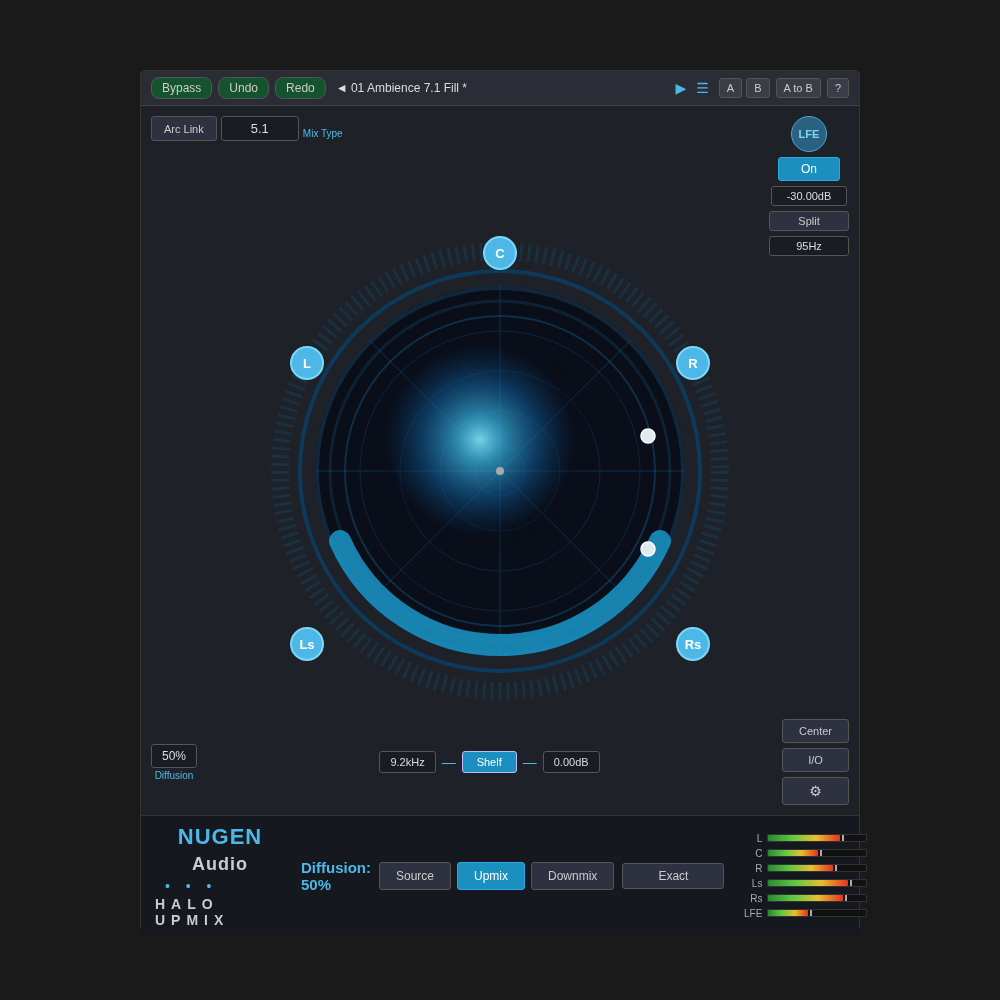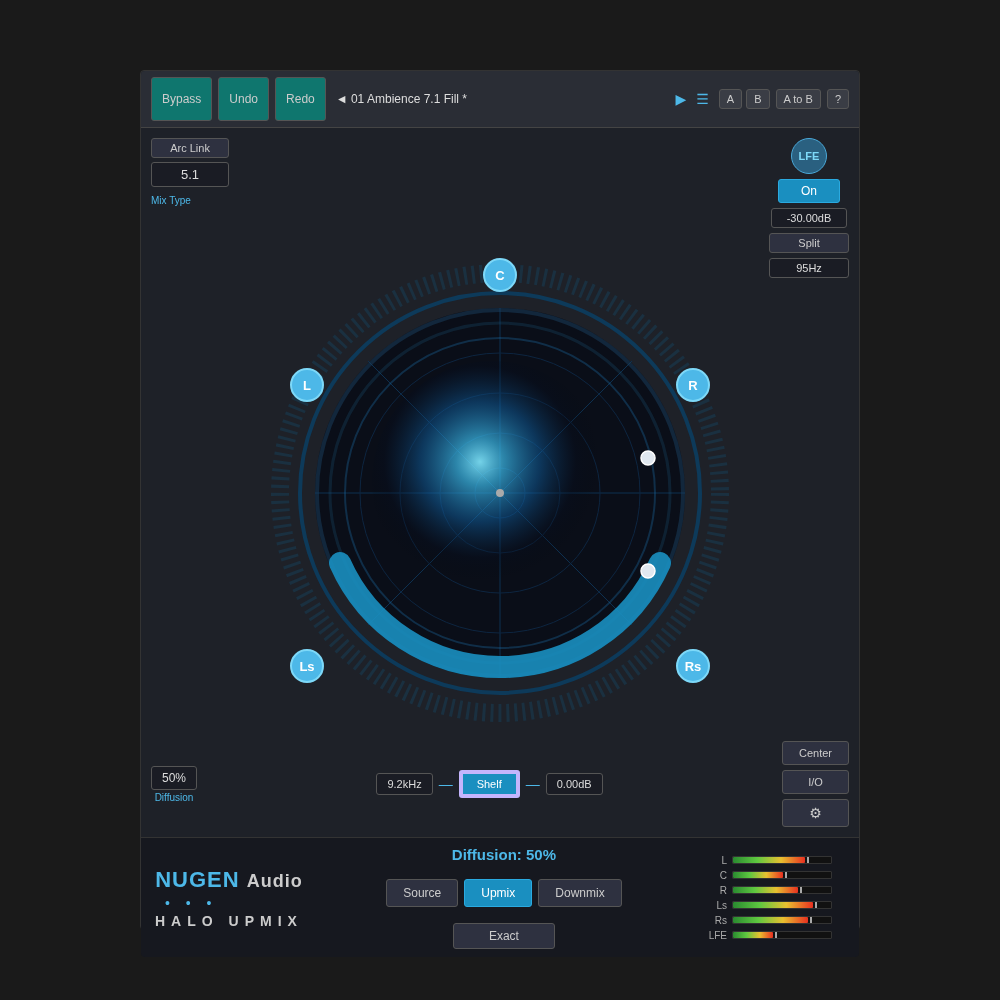--- a/index.html
+++ b/index.html
@@ -24,25 +24,25 @@
     .toolbar {
       background: #2a2d35;
       padding: 6px 10px;
       display: flex;
       align-items: center;
       gap: 6px;
       border-bottom: 1px solid #444;
       border-radius: 4px 4px 0 0;
     }
     .toolbar-btn {
-      background: #0f766e;
-      color: #ccc;
-      border: 1px solid #555;
-      border-radius: 3px;
-      padding: 14px 10px;
+      background: #14532d;
+      color: #ccc;
+      border: 1px solid #555;
+      border-radius: 8px;
+      padding: 3px 10px;
       font-size: 12px;
       cursor: pointer;
     }
     .preset-name {
       color: #ddd;
       font-size: 12px;
       margin-left: 4px;
       flex: 1;
     }
     .toolbar-play {
@@ -83,21 +83,21 @@
     }
     
     .top-controls {
       display: flex;
       justify-content: space-between;
       align-items: flex-start;
       margin-bottom: 5px;
     }
     .left-controls {
       display: flex;
-      flex-direction: column;
+      flex-direction: row;
       gap: 4px;
     }
     .arc-link-btn {
       background: #2e3140;
       color: #ccc;
       border: 1px solid #555;
       border-radius: 3px;
       padding: 3px 12px;
       font-size: 11px;
       cursor: pointer;
@@ -109,21 +109,21 @@
       border: 1px solid #555;
       border-radius: 3px;
       padding: 4px 29px;
       font-size: 13px;
       text-align: center;
     }
     .mix-type-label {
       color: #4db8e8;
       font-size: 10px;
       text-align: left;
-      margin-top: 4px;
+      margin-top: 12px;
     }
     
     .lfe-panel {
       display: flex;
       flex-direction: column;
       align-items: center;
       gap: 5px;
     }
     .lfe-label-btn {
       background: #2a6080;
@@ -251,21 +251,21 @@
       font-size: 11px;
       text-align: center;
     }
     .eq-arrow {
       color: #4db8e8;
       font-size: 14px;
     }
     .eq-type-btn {
       background: #1a8fc0;
       color: #fff;
-      border: 4px solid #c4b5fd;
+      border: 1px solid #c4b5fd;
       border-radius: 3px;
       padding: 4px 14px;
       font-size: 11px;
       cursor: pointer;
     }
     
     .right-btns {
       display: flex;
       flex-direction: column;
       gap: 5px;
@@ -323,23 +323,23 @@
     }
     .brand-halo {
       color: #ccc;
       font-size: 14px;
       font-weight: bold;
       letter-spacing: 6px;
     }
     .center-bottom {
       flex: 1;
       display: flex;
-      flex-direction: column;
-      align-items: center;
-      gap: 16px;
+      flex-direction: row;
+      align-items: center;
+      gap: 8px;
     }
     .diffusion-readout {
       color: #4db8e8;
       font-size: 15px;
       font-weight: bold;
     }
     .mode-btns {
       display: flex;
       gap: 6px;
     }

